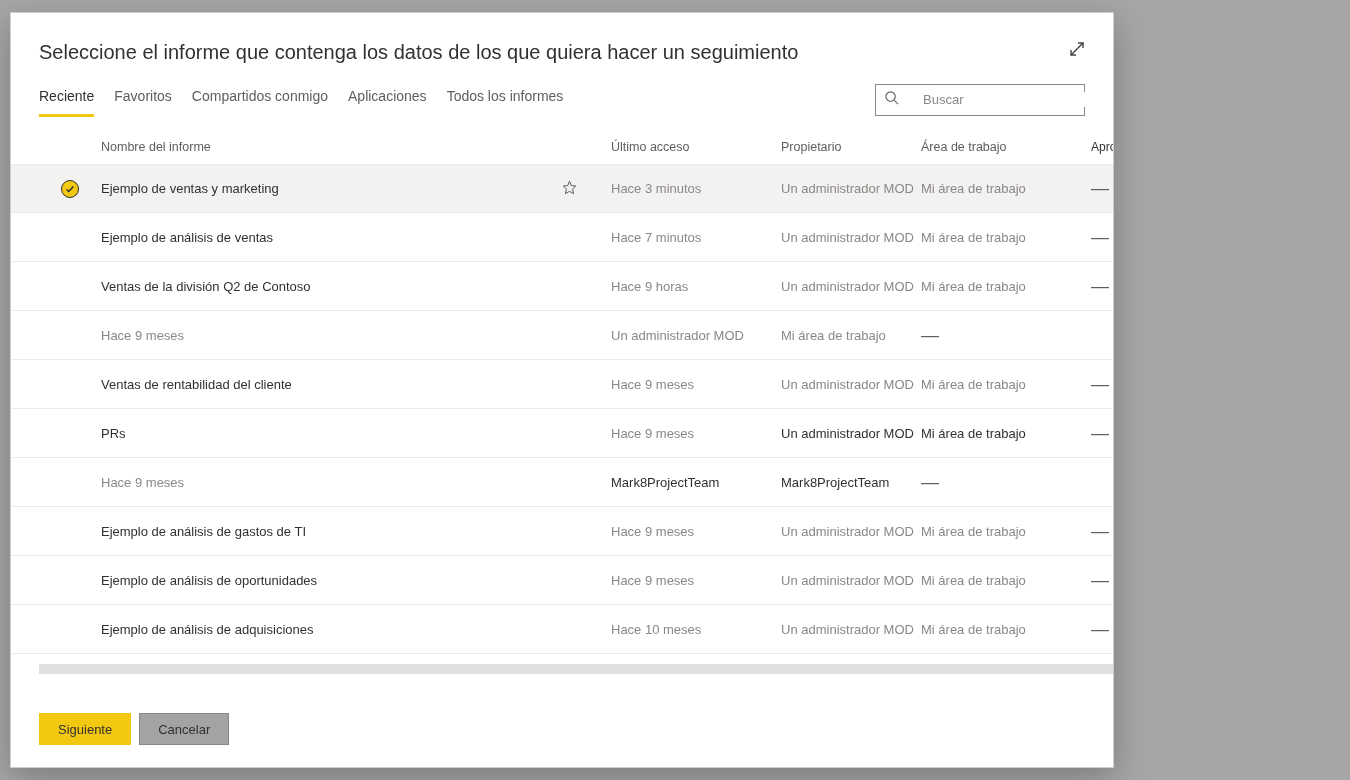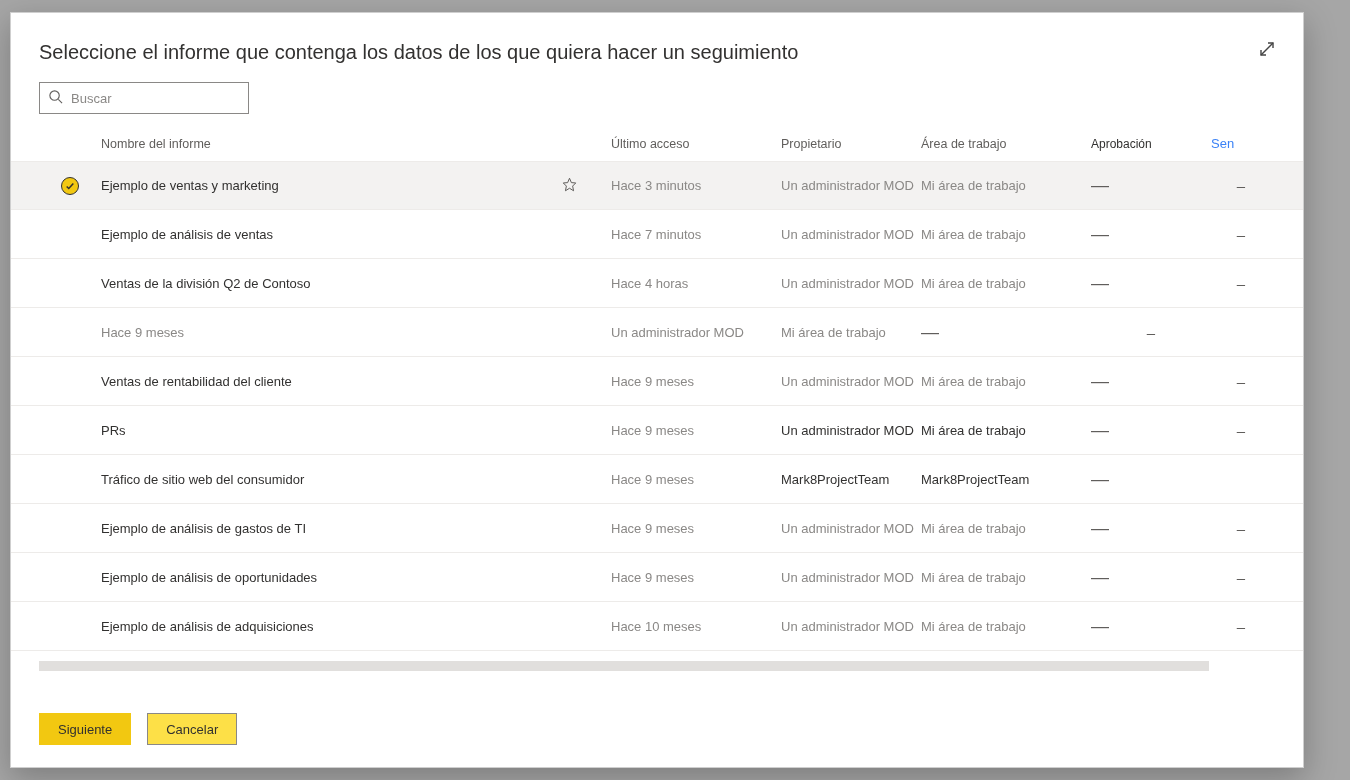--- a/index.html
+++ b/index.html
@@ -13,21 +13,21 @@
   .backdrop {
     width: 1350px;
     height: 780px;
     background: #a6a6a6;
     position: relative;
   }
   .dialog {
     position: absolute;
     left: 10px;
     top: 12px;
-    width: 1294px;
+    width: 1104px;
     height: 756px;
     background: #ffffff;
     border: 1px solid #cfcfcf;
     box-shadow: 0 10px 30px rgba(0,0,0,0.25);
     display: flex;
     flex-direction: column;
   }
   .dialog-header {
     position: relative;
     padding: 28px 28px 0 28px;
@@ -72,21 +72,21 @@
     color: #323130;
     border-bottom: 3px solid #f2c811;
   }
   .search-box {
     display: flex;
     align-items: center;
     border: 1px solid #8a8886;
     height: 32px;
     width: 210px;
     padding: 0 8px;
-    gap: 8px;
+    gap: 24px;
   }
   .search-box svg { flex: 0 0 auto; }
   .search-input {
     border: none;
     outline: none;
     font-size: 13px;
     flex: 1;
     color: #323130;
   }
   .search-input::placeholder { color: #8a8886; }
@@ -186,30 +186,30 @@
     position: absolute;
     left: 0;
     width: 1170px;
     height: 10px;
     top: 2px;
     background: #e1dfdd;
   }
 
   .footer {
     display: flex;
-    gap: 16px;
+    gap: 8px;
     align-items: center;
     padding: 18px 20px 22px 28px;
   }
   .btn {
     height: 32px;
     padding: 0 18px;
     font-size: 13px;
     border: 1px solid #8a8886;
-    background: #fde047;
+    background: #a3a3a3;
     color: #323130;
     cursor: pointer;
     display: inline-flex;
     align-items: center;
   }
   .btn.primary {
     background: #f2c811;
     border-color: #f2c811;
     color: #323130;
   }
@@ -225,20 +225,27 @@
       <div class="maximize-btn">
         <svg width="16" height="16" viewBox="0 0 16 16" fill="none" stroke="currentColor" stroke-width="1.4">
           <path d="M2 14 L14 2"></path>
           <path d="M9 2 H14 V7"></path>
           <path d="M7 14 H2 V9"></path>
         </svg>
       </div>
     </div>
 
     <div class="tabs-row">
+      <div class="tabs" id="tabs">
+          <div class="tab active">Reciente</div>
+          <div class="tab">Favoritos</div>
+          <div class="tab">Compartidos conmigo</div>
+          <div class="tab">Aplicaciones</div>
+          <div class="tab">Todos los informes</div>
+        </div>
       <div class="search-box">
         <span>
           <svg width="15" height="15" viewBox="0 0 16 16" fill="none" stroke="#605e5c" stroke-width="1.2">
             <circle cx="7" cy="7" r="5"></circle>
             <line x1="11" y1="11" x2="15" y2="15"></line>
           </svg>
         </span>
         <input class="search-input" type="text" placeholder="Buscar" style="">
       </div>
     </div>
@@ -284,21 +291,21 @@
             <div class="owner">Un administrador MOD</div>
             <div class="workspace">Mi área de trabajo</div>
             <div class="dash-cell">—</div>
             <div class="sen-cell">–</div>
           </div>
           <div class="row">
             <div class="check-cell"></div>
             <div class="name-cell">
               <span>Ventas de la división Q2 de Contoso</span>
             </div>
-            <div class="last-access">Hace 4 horas</div>
+            <div class="last-access">Hace 9 horas</div>
             <div class="owner">Un administrador MOD</div>
             <div class="workspace">Mi área de trabajo</div>
             <div class="dash-cell">—</div>
             <div class="sen-cell">–</div>
           </div>
           <div class="row">
             <div class="check-cell"></div>
             <div class="last-access">Hace 9 meses</div>
             <div class="owner">Un administrador MOD</div>
             <div class="workspace">Mi área de trabajo</div>
@@ -322,23 +329,20 @@
               <span>PRs</span>
             </div>
             <div class="last-access">Hace 9 meses</div>
             <div class="owner bold">Un administrador MOD</div>
             <div class="workspace bold">Mi área de trabajo</div>
             <div class="dash-cell">—</div>
             <div class="sen-cell">–</div>
           </div>
           <div class="row">
             <div class="check-cell"></div>
-            <div class="name-cell">
-              <span>Tráfico de sitio web del consumidor</span>
-            </div>
             <div class="last-access">Hace 9 meses</div>
             <div class="owner bold">Mark8ProjectTeam</div>
             <div class="workspace bold">Mark8ProjectTeam</div>
             <div class="dash-cell">—</div>
             <div class="sen-cell"></div>
           </div>
           <div class="row">
             <div class="check-cell"></div>
             <div class="name-cell">
               <span>Ejemplo de análisis de gastos de TI</span>

